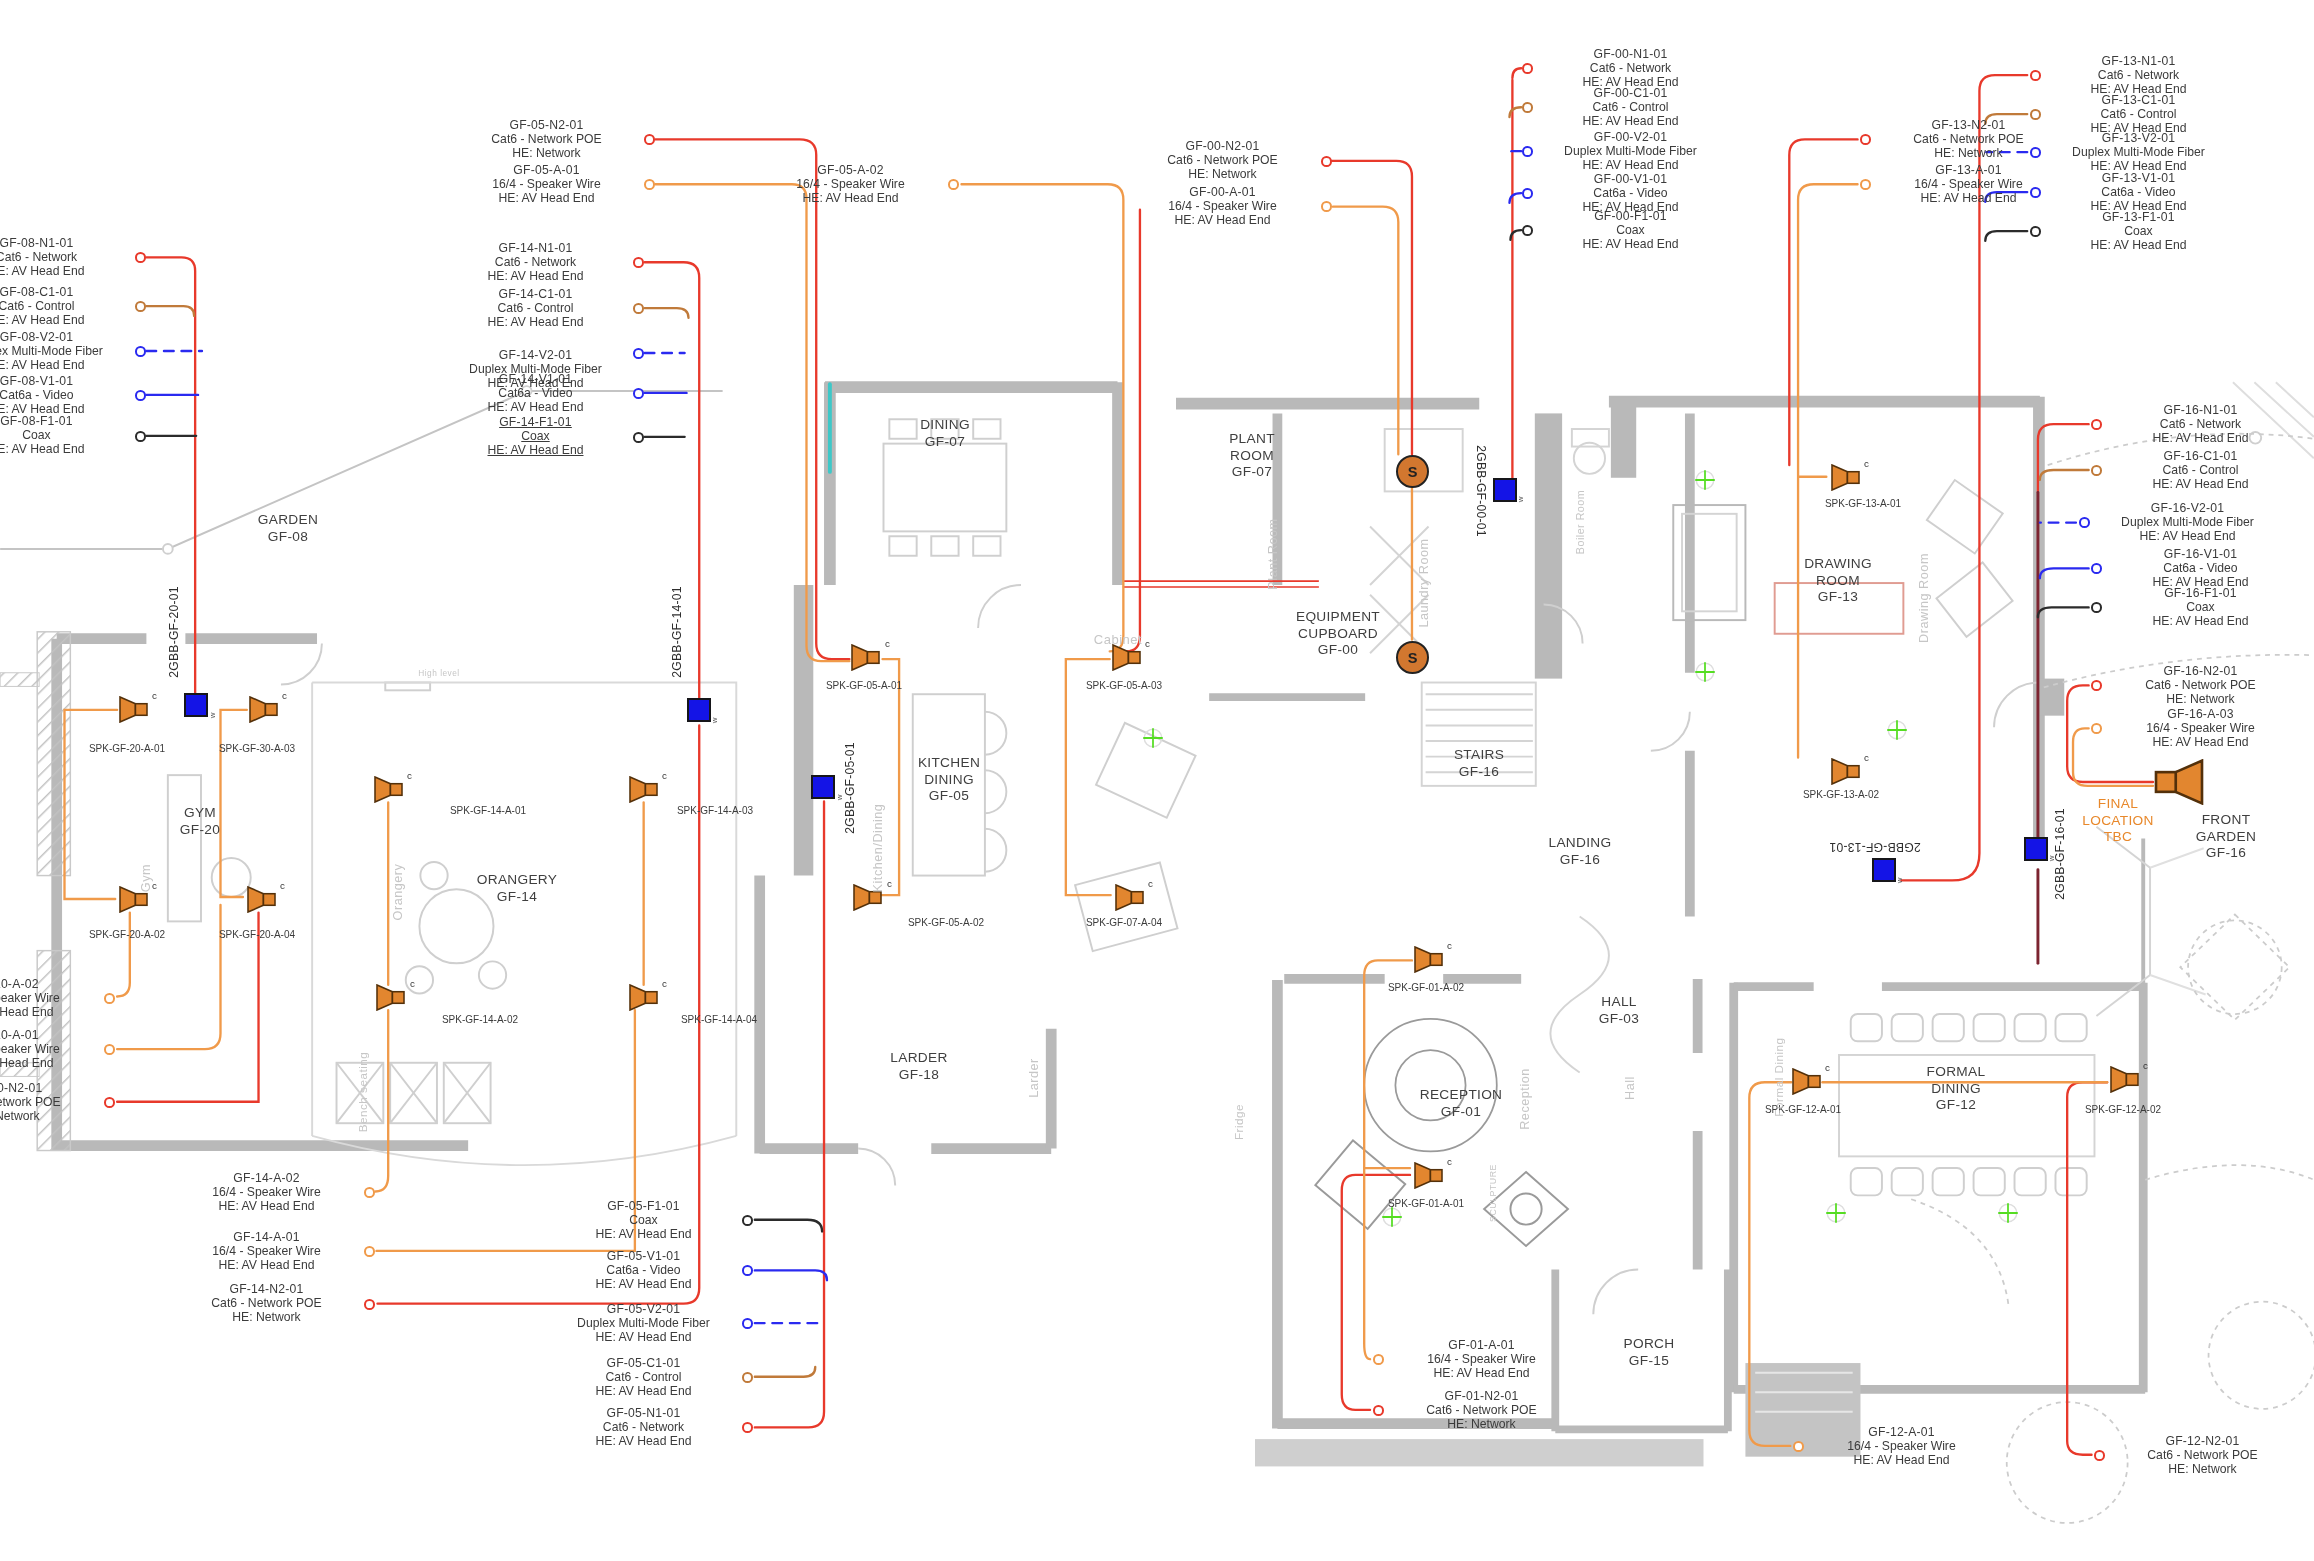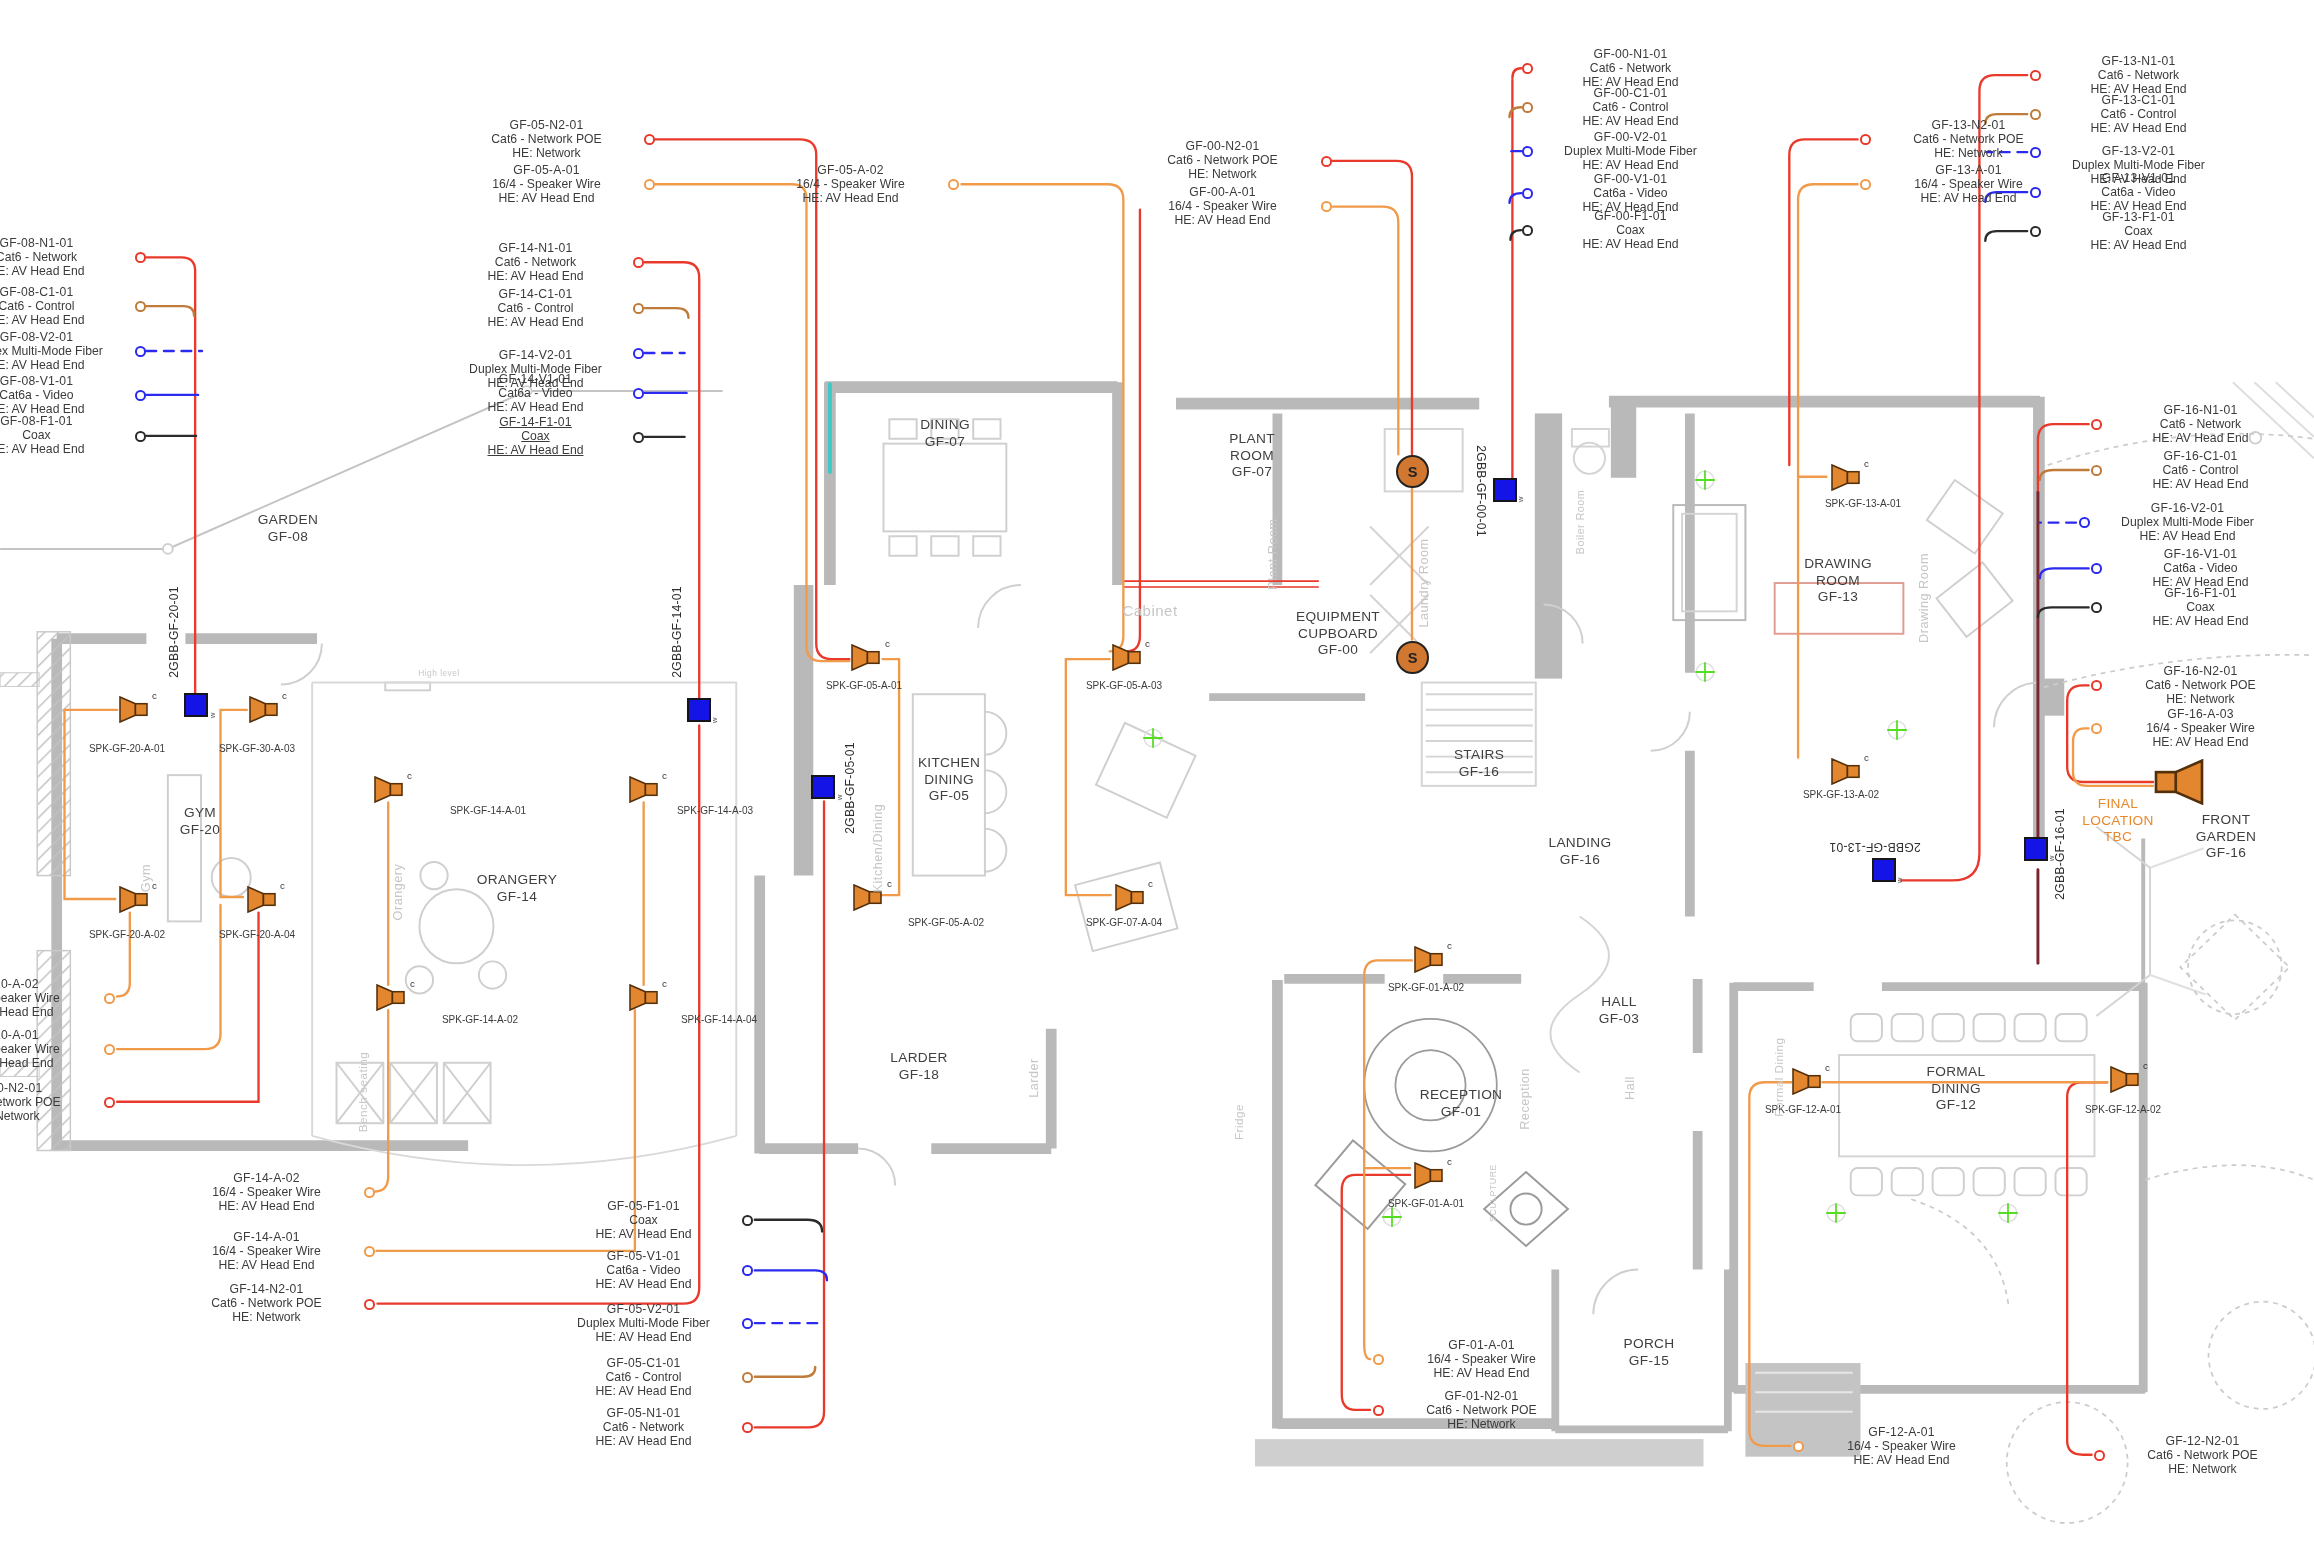--- a/index.html
+++ b/index.html
@@ -426,21 +426,21 @@
         <div>Cat6 - Network</div>
         <div>HE: AV Head End</div>
       </div>
       <div class="ring" style="left: 2030px; top: 70px; border: 2.5px solid rgb(232, 57, 43);"></div>
       <div class="callout" style="top: 93px; left: 2046px;">
         <div class="cid">GF-13-C1-01</div>
         <div>Cat6 - Control</div>
         <div>HE: AV Head End</div>
       </div>
       <div class="ring" style="left: 2030px; top: 109px; border: 2.5px solid rgb(192, 122, 58);"></div>
-      <div class="callout" style="top: 144px; left: 2046px;">
+      <div class="callout" style="top: 131px; left: 2046px;">
         <div class="cid">GF-13-V2-01</div>
         <div>Duplex Multi-Mode Fiber</div>
         <div>HE: AV Head End</div>
       </div>
       <div class="ring" style="left: 2030px; top: 147px; border: 2.5px solid rgb(42, 42, 240);"></div>
       <div class="callout" style="top: 171px; left: 2046px;">
         <div class="cid">GF-13-V1-01</div>
         <div>Cat6a - Video</div>
         <div>HE: AV Head End</div>
       </div>
@@ -822,21 +822,21 @@
         <div>LOCATION</div>
         <div>TBC</div>
       </div>
       <div class="lbl gray" style="left: 146px; top: 878px; font-size: 12.7px; transform: translate(-50%, -50%) rotate(-90deg);">Gym</div>
       <div class="lbl gray" style="left: 362px; top: 1092px; font-size: 11.7px; transform: translate(-50%, -50%) rotate(-90deg);">Bench seating</div>
       <div class="lbl gray" style="left: 398px; top: 892px; font-size: 12.7px; transform: translate(-50%, -50%) rotate(-90deg);">Orangery</div>
       <div class="lbl gray" style="left: 439px; top: 673px; font-size: 8.3px; transform: translate(-50%, -50%) rotate(0deg);">High level</div>
       <div class="lbl gray" style="left: 878px; top: 848px; font-size: 12.7px; transform: translate(-50%, -50%) rotate(-90deg);">Kitchen/Dining</div>
       <div class="lbl gray" style="left: 1034px; top: 1078px; font-size: 12.7px; transform: translate(-50%, -50%) rotate(-90deg);">Larder</div>
       <div class="lbl gray" style="left: 1238px; top: 1122px; font-size: 11.7px; transform: translate(-50%, -50%) rotate(-90deg);">Fridge</div>
-      <div class="lbl gray" style="left: 1118px; top: 610px; font-size: 15px; transform: translate(-50%, -50%) rotate(0deg); margin-left: 32px;">Cabinet</div>
+      <div class="lbl gray" style="left: 1118px; top: 639px; font-size: 13px; transform: translate(-50%, -50%) rotate(0deg);">Cabinet</div>
       <div class="lbl gray" style="left: 1273px; top: 554px; font-size: 12.7px; transform: translate(-50%, -50%) rotate(-90deg);">Plant Room</div>
       <div class="lbl gray" style="left: 1424px; top: 583px; font-size: 12.7px; transform: translate(-50%, -50%) rotate(-90deg);">Laundry Room</div>
       <div class="lbl gray" style="left: 1580px; top: 522px; font-size: 10.7px; transform: translate(-50%, -50%) rotate(-90deg);">Boiler Room</div>
       <div class="lbl gray" style="left: 1525px; top: 1099px; font-size: 12.7px; transform: translate(-50%, -50%) rotate(-90deg);">Reception</div>
       <div class="lbl gray" style="left: 1493px; top: 1193px; font-size: 8.8px; transform: translate(-50%, -50%) rotate(-90deg);">SCULPTURE</div>
       <div class="lbl gray" style="left: 1630px; top: 1088px; font-size: 12.7px; transform: translate(-50%, -50%) rotate(-90deg);">Hall</div>
       <div class="lbl gray" style="left: 1924px; top: 598px; font-size: 12.7px; transform: translate(-50%, -50%) rotate(-90deg);">Drawing Room</div>
       <div class="lbl gray" style="left: 1778px; top: 1077px; font-size: 11.7px; transform: translate(-50%, -50%) rotate(-90deg);">Formal Dining</div>
     </div>
 

